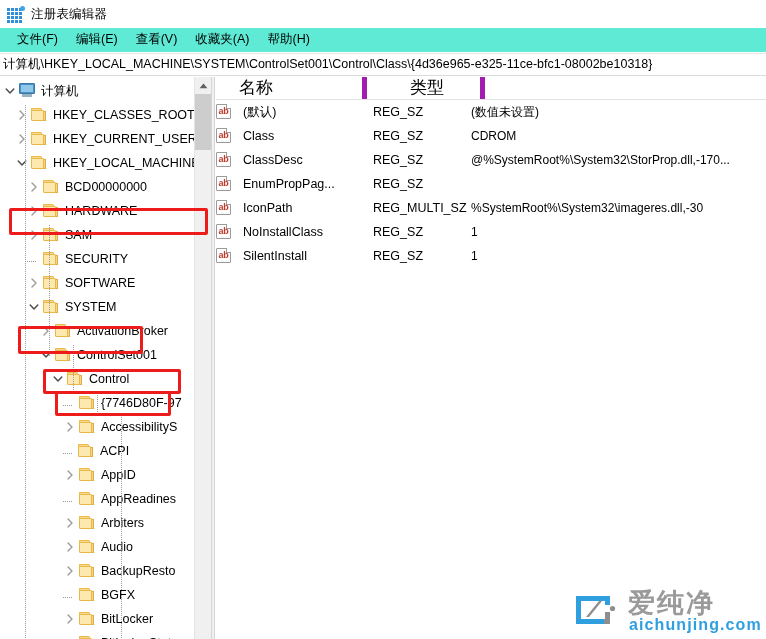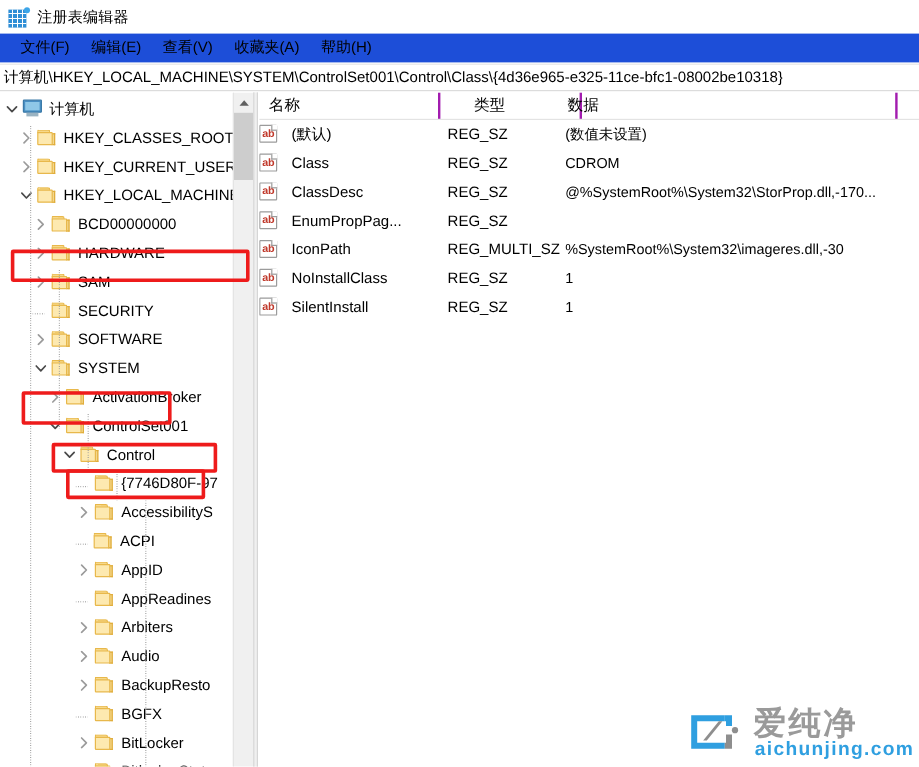--- a/index.html
+++ b/index.html
@@ -55,21 +55,21 @@
   }
   .title-text {
     font-size: 12.5px; color: #000;
     letter-spacing: 0.2px;
   }
 
   
   .menubar {
     position: absolute; left: 0; top: 28px;
     width: 766px; height: 24px;
-    background: #1d4ed8;
+    background: #5eead4;
     display: flex; align-items: center;
     padding-left: 8px;
   }
   .menu-item {
     font-size: 12.5px; color: #000;
     padding: 2px 9px 3px 9px;
     white-space: nowrap;
     cursor: default;
   }
 
@@ -241,24 +241,24 @@
   
   .lheader {
     position: absolute; left: 0; top: 0;
     width: 550px; height: 23px;
     background: #ffffff;
     border-bottom: 1px solid #e3e3e3;
   }
   .lheader .col {
     position: absolute; top: 0;
     height: 22px;
-    font-size: 13px; color: #000;
+    font-size: 17px; color: #000;
     line-height: 22px;
-    padding-left: 8px;
-    border-right: 2px solid #a21caf;
+    padding-left: 23px;
+    border-right: 5px solid #a21caf;
     white-space: nowrap;
     cursor: default;
   }
   .lrows { position: absolute; left: 0; top: 23px; width: 550px; }
   .lrow {
     position: relative; height: 24px;
     display: block; white-space: nowrap;
     cursor: default;
   }
   .lrow .c-name {
@@ -732,21 +732,20 @@
       <div class="hl" style="left:55px; top:314px; width:116px; height:25px;"></div>
 
     </div>
 
     <div class="splitter"></div>
 
     <div class="list-pane">
       <div class="lheader">
         <div class="col" style="left:0px;   width:151px;">名称</div>
         <div class="col" style="left:151px; width:98px;margin-left:20px;">类型</div>
-        <div class="col" style="left:249px; width:283px;">数据</div>
       </div>
       <div class="lrows" id="lrows">
           <div class="lrow">
             <span class="abicon">
               <span class="fold"></span>
             </span>
             <div class="c-name">(默认)</div>
             <div class="c-type">REG_SZ</div>
             <div class="c-data">(数值未设置)</div>
           </div>

